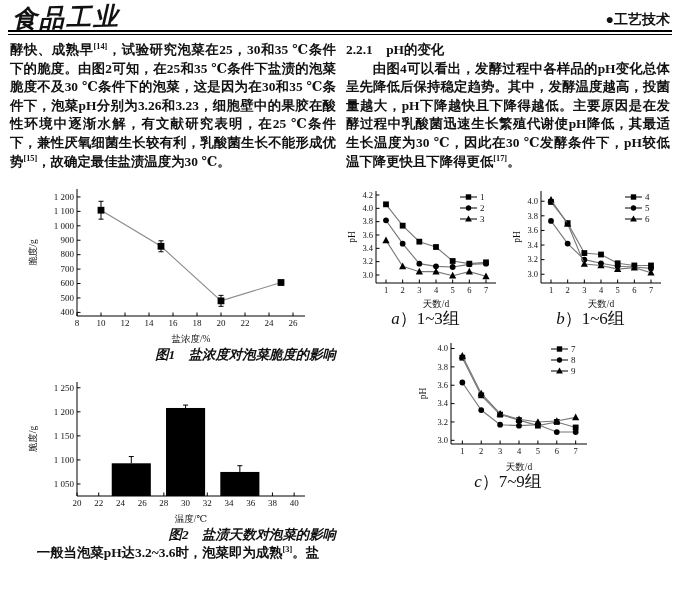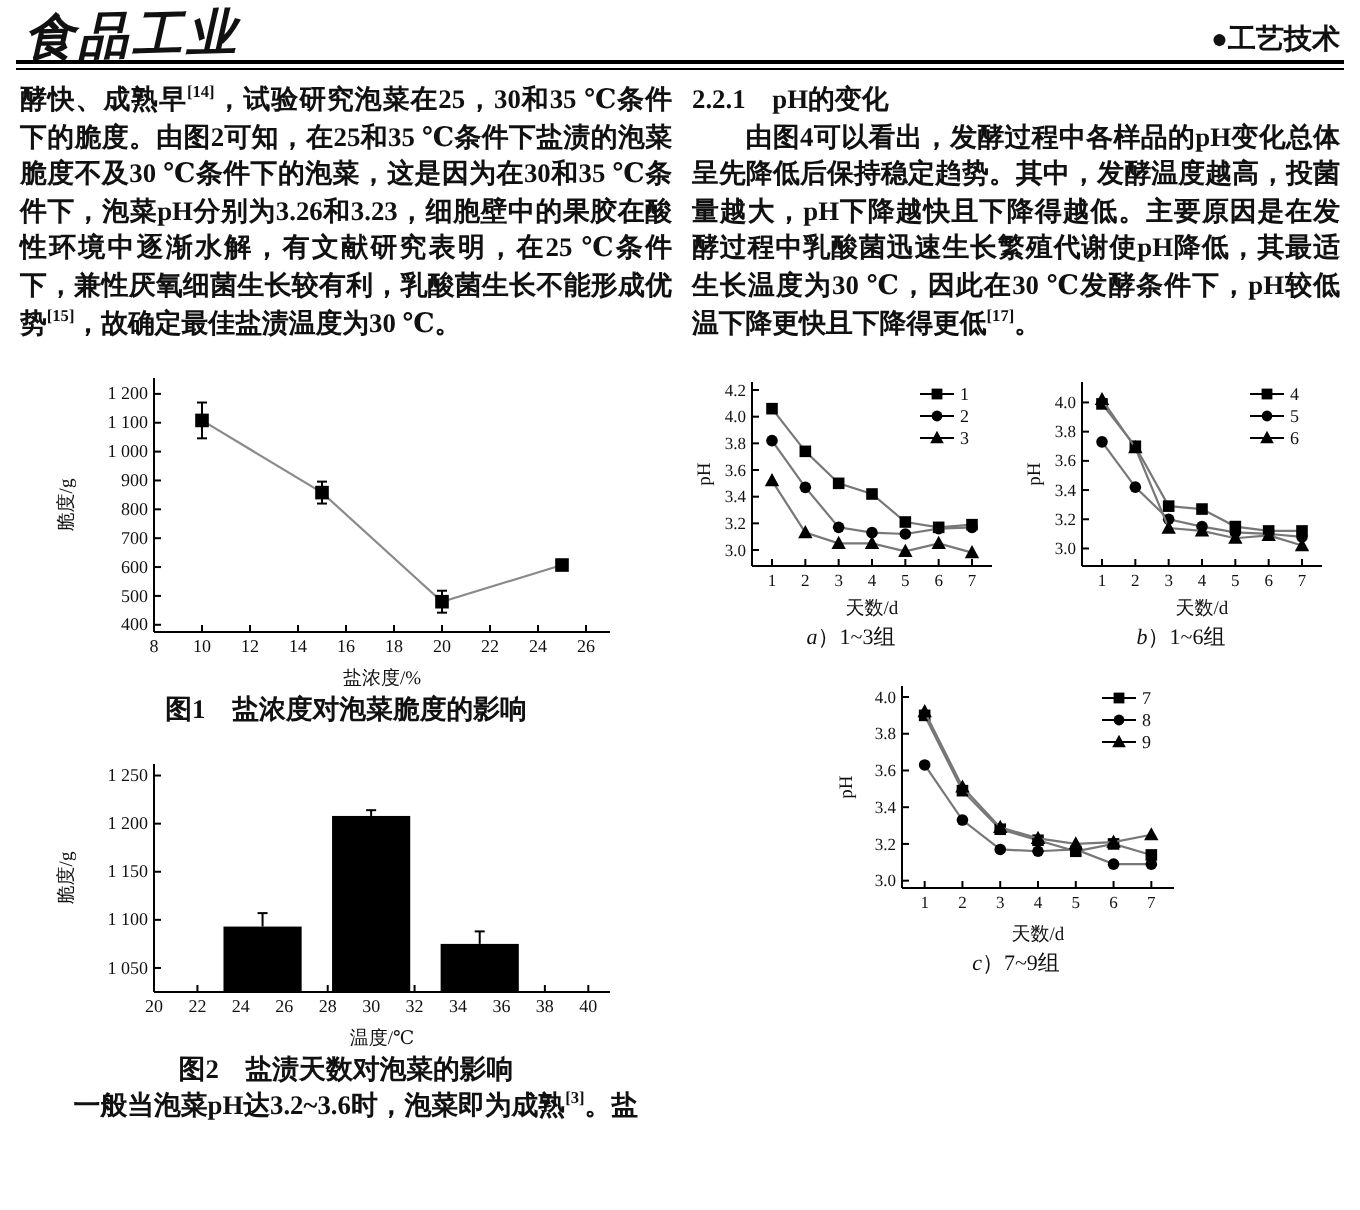--- a/index.html
+++ b/index.html
@@ -12,27 +12,27 @@
         font-family:"Liberation Sans","DejaVu Sans",sans-serif;}
   .rule-thick{position:absolute;left:8px;right:8px;top:30px;height:2px;background:#000;}
   .rule-thin{position:absolute;left:8px;right:8px;top:34px;height:1px;background:#000;}
   
   .col{position:absolute;top:41px;font-size:13.4px;line-height:18.6px;text-align:justify;}
   .col-left{left:10px;width:326px;}
   .col-right{left:346px;width:324px;}
   p{margin:0;font-weight:bold;}
   .indent{text-indent:2em;}
   sup{font-size:0.62em;vertical-align:super;line-height:0;}
-  .fig-caption{font-weight:bold;text-align:center;font-size:13.4px;margin-top:1px;}
+  .fig-caption{font-weight:bold;text-align:right;font-size:13.4px;margin-top:1px;font-style:italic;}
   .sec-heading{margin-top:4px;}
   .chart-wrap{margin:10px 0 0 17px;}
   .charts-row{display:flex;gap:6px;margin-top:13px;}
   .chart-block{width:159px;}
   .chart-block-c{width:182px;margin:6px auto 0;}
-  .subcap{text-align:center;font-size:11px;margin-top:0px;}
+  .subcap{text-align:center;font-size:17px;margin-top:0px;}
   .subcap i{font-family:"Liberation Serif",serif;}
   svg{font-family:"Liberation Serif","DejaVu Serif",serif;display:block;}
   svg text{fill:#111;}
 </style>
 </head>
 <body>
 
 <div class="page">
 
   <div class="journal-logo">食品工业</div>

